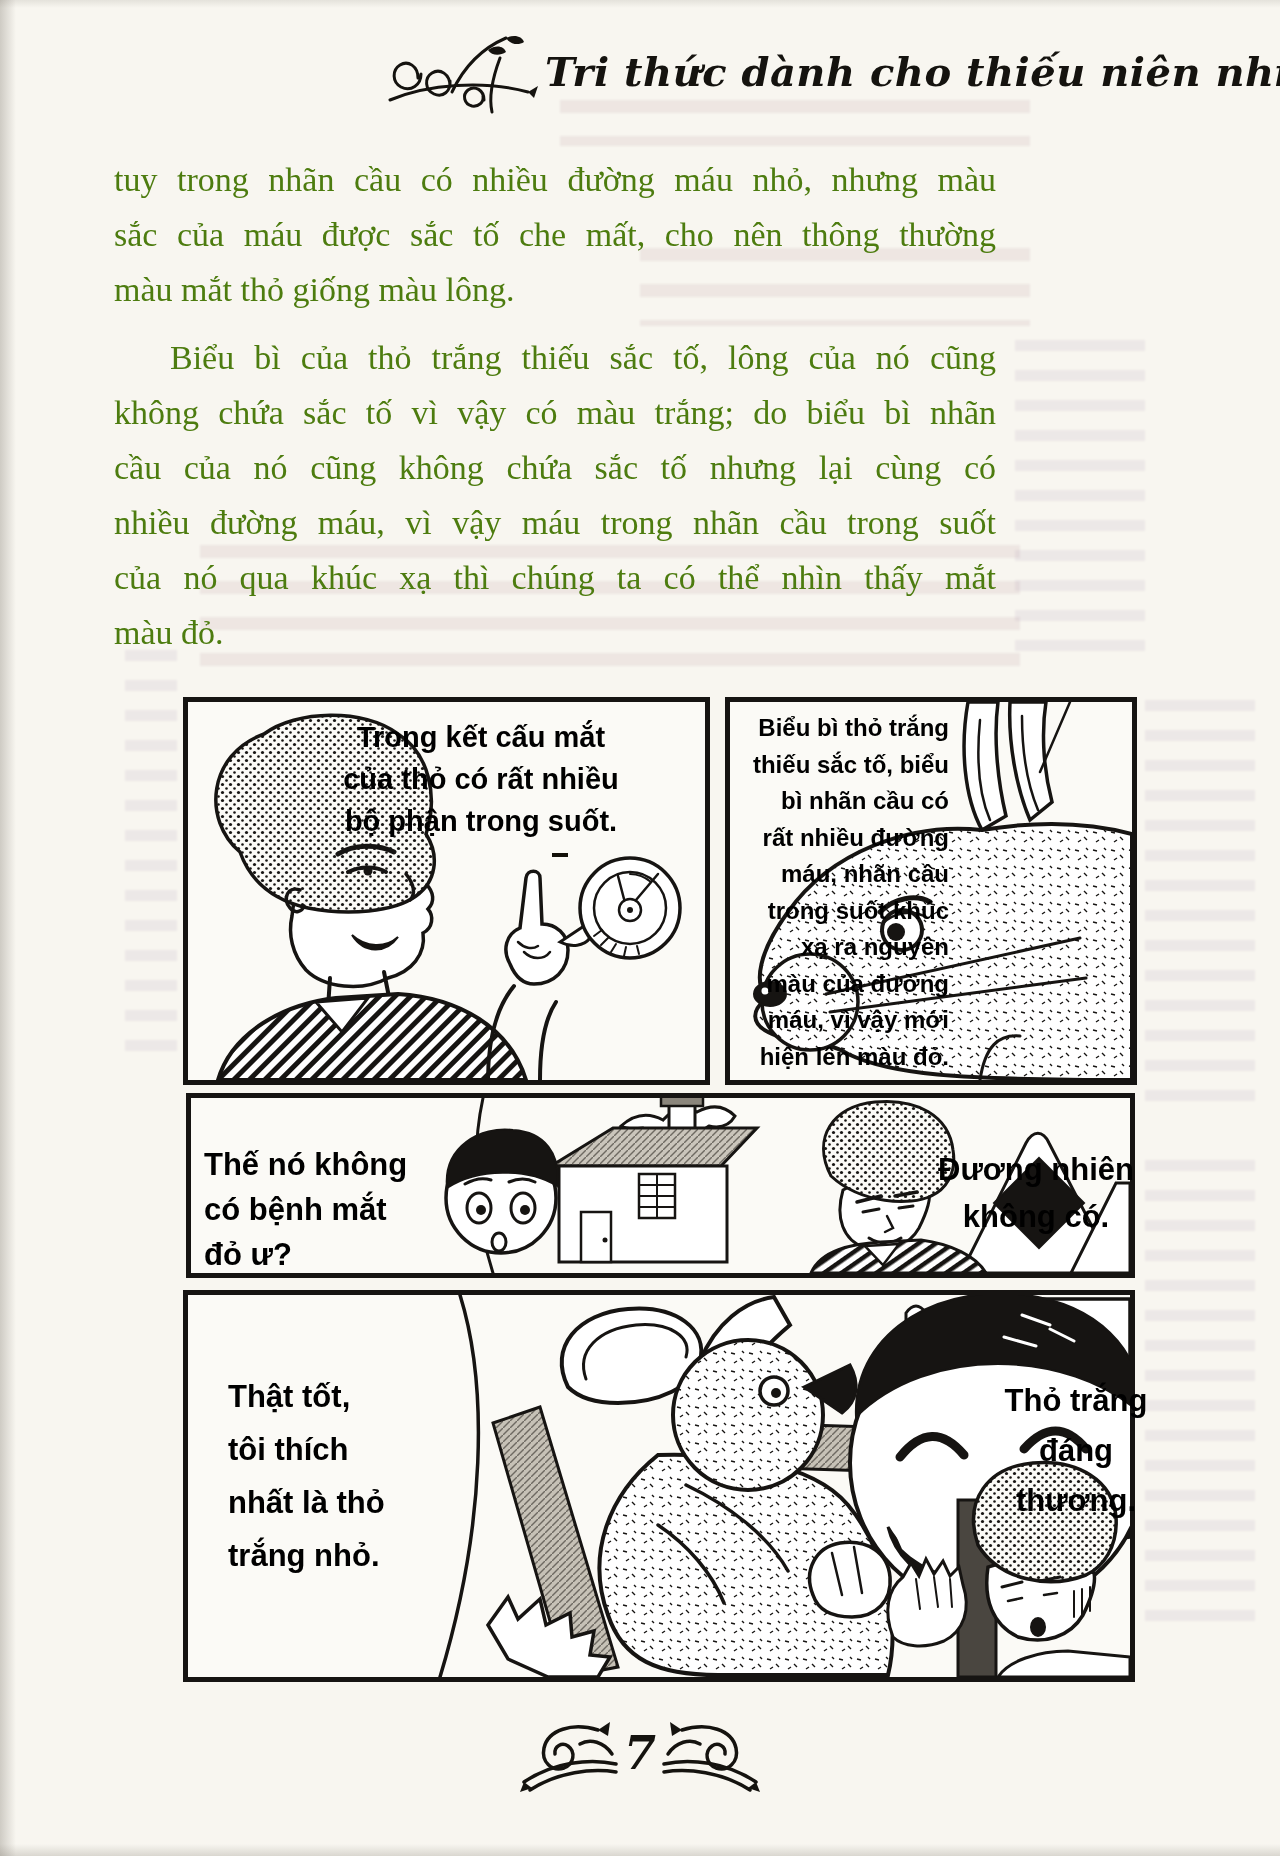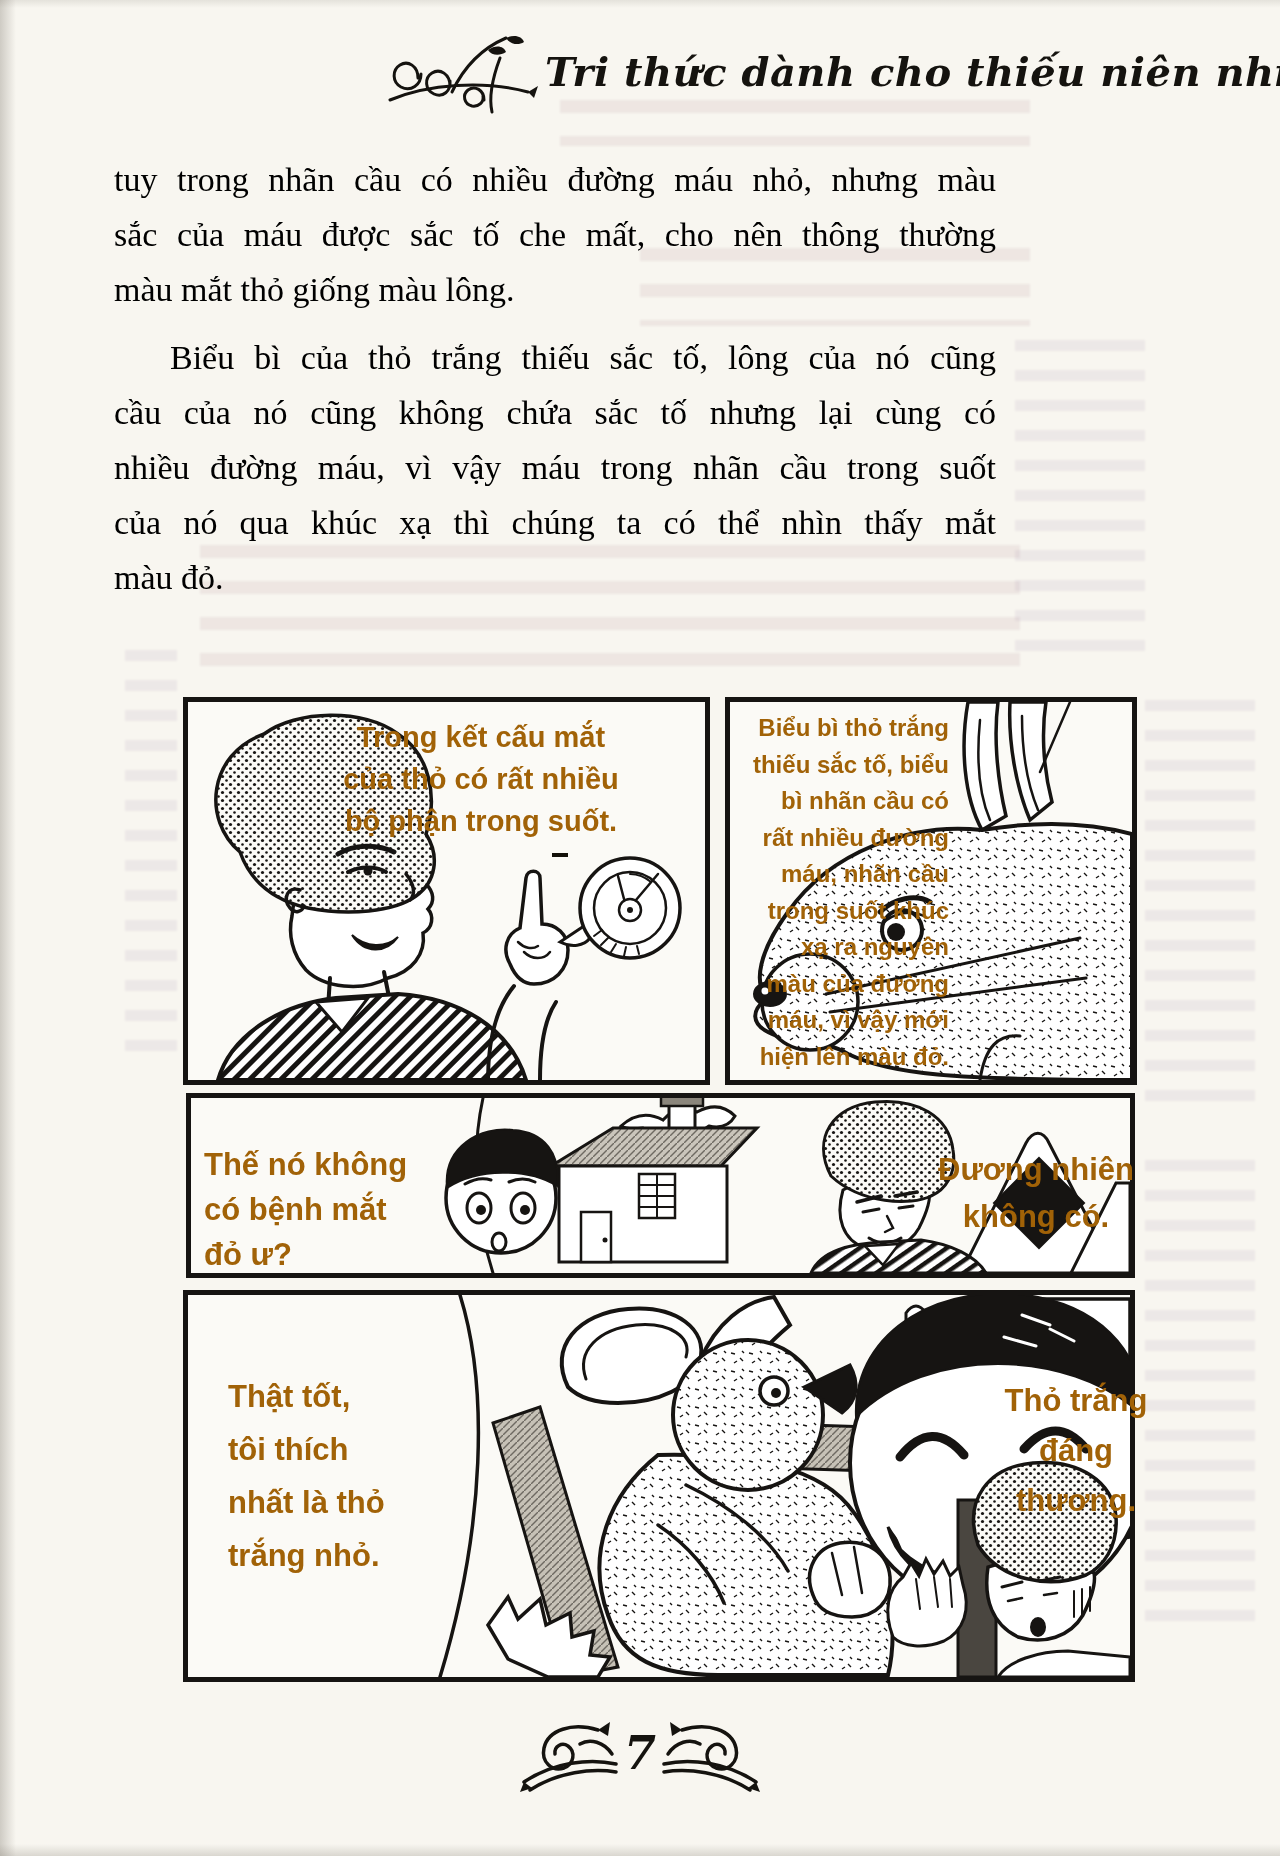--- a/index.html
+++ b/index.html
@@ -18,30 +18,30 @@
       filter:blur(1px);pointer-events:none;}
   .ghostv{position:absolute;background:repeating-linear-gradient(to bottom,
       rgba(168,150,180,.14) 0 11px, rgba(168,150,180,0) 11px 30px);
       filter:blur(1px);pointer-events:none;}
 
   .header-title{position:absolute;left:545px;top:48px;width:640px;
     font-family:"DejaVu Serif", serif;font-style:italic;font-weight:700;
     font-size:40px;letter-spacing:.5px;color:#15130f;white-space:nowrap;}
   .hflour{position:absolute;left:388px;top:34px;}
 
-  .para{position:absolute;left:114px;width:882px;font-size:34px;line-height:55px;color:#000000;}
+  .para{position:absolute;left:114px;width:882px;font-size:34px;line-height:55px;color:#4d7c0f;}
   .pline{text-align:justify;text-align-last:justify;white-space:nowrap;}
   .pline.last{text-align-last:left;}
   .pline.indent{padding-left:56px;font-family:Liberation Serif, serif;}
 
   .panel{position:absolute;border:5px solid #161412;background:#fbfaf6;box-sizing:border-box;}
   .panel svg{display:block;}
 
   .ctext{position:absolute;font-family:"Liberation Sans", sans-serif;font-weight:700;
-         color:#a16207;white-space:nowrap;}
+         color:#000000;white-space:nowrap;}
   .speechA{left:326px;top:716px;width:310px;text-align:center;font-size:29px;line-height:42px;}
   .dashA{position:absolute;left:552px;top:853px;width:16px;height:4px;background:#131109;}
   .captionB{left:744px;top:710px;width:205px;font-size:24px;line-height:36.5px;text-align:right;}
   .questionC{left:204px;top:1136px;font-size:31px;line-height:45px;margin-top:6px;}
   .answerC{left:938px;top:1146px;font-size:31px;line-height:47px;text-align:center;}
   .leftD{left:228px;top:1370px;font-size:31px;line-height:53px;}
   .rightD{left:1000px;top:1376px;width:152px;text-align:center;font-size:31px;line-height:50px;}
 
   .footer{position:absolute;left:0;top:1718px;width:1280px;height:90px;}
   .page-number{position:absolute;left:604px;top:8px;width:72px;text-align:center;
@@ -79,20 +79,21 @@
 </svg>
 <div class="header-title">Tri thức dành cho thiếu niên nhi đồng</div>
 
 <div class="para" style="top:152px;">
   <div class="pline">tuy trong nhãn cầu có nhiều đường máu nhỏ, nhưng màu</div>
   <div class="pline">sắc của máu được sắc tố che mất, cho nên thông thường</div>
   <div class="pline last">màu mắt thỏ giống màu lông.</div>
 </div>
 <div class="para" style="top:330px;">
   <div class="pline indent">Biểu bì của thỏ trắng thiếu sắc tố, lông của nó cũng</div>
+  <div class="pline">không chứa sắc tố vì vậy có màu trắng; do biểu bì nhãn</div>
   <div class="pline">cầu của nó cũng không chứa sắc tố nhưng lại cùng có</div>
   <div class="pline">nhiều đường máu, vì vậy máu trong nhãn cầu trong suốt</div>
   <div class="pline">của nó qua khúc xạ thì chúng ta có thể nhìn thấy mắt</div>
   <div class="pline last">màu đỏ.</div>
 </div>
 
 <div class="panel" style="left:183px;top:697px;width:527px;height:388px;">
 <svg width="517" height="378" viewBox="0 0 517 378">
   <defs>
     <pattern id="dotA" width="8" height="8" patternUnits="userSpaceOnUse">

